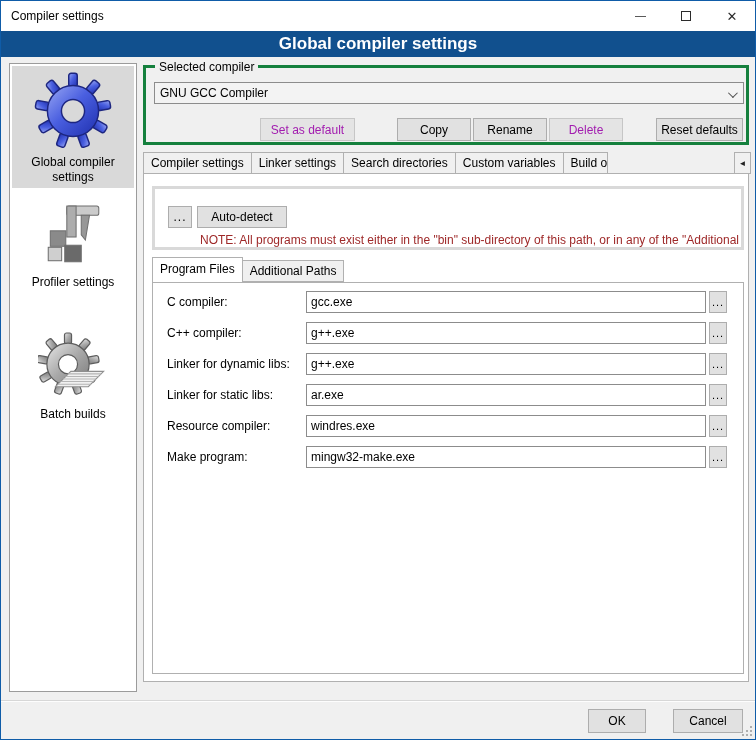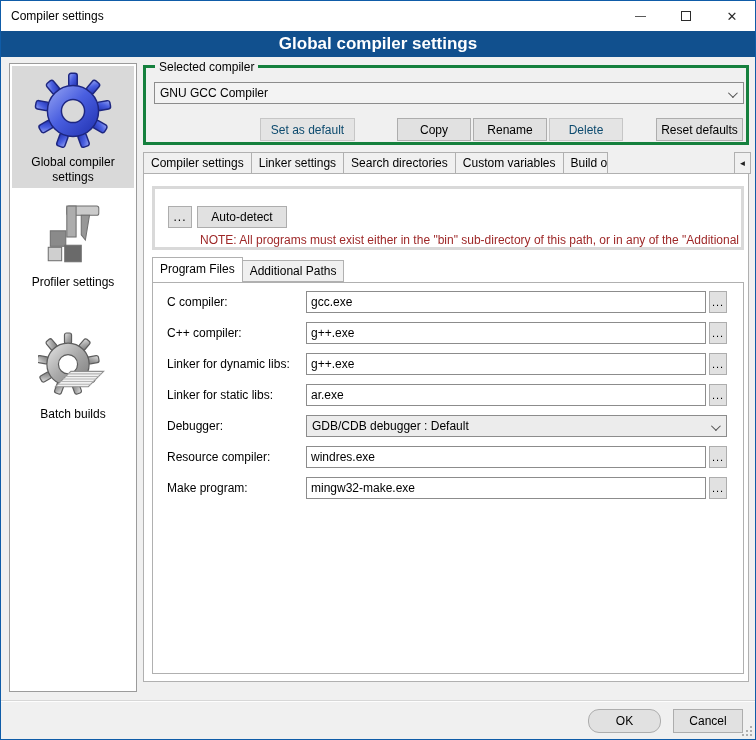--- a/index.html
+++ b/index.html
@@ -35,21 +35,21 @@
   .groupbox{position:absolute;border:3px solid #15803d;text-align:right;}
   .groupbox>.gb-label{position:absolute;top:-8px;left:9px;padding:0 4px;background:#f0f0f0;line-height:14px;}
   .groupbox.on-white>.gb-label{background:#fff;}
   
   .group-compiler{left:142px;top:64px;width:606px;height:80px;}
   .combo{position:relative;background:#f3f3f3;border:1px solid #8c8c8c;height:22px;display:flex;align-items:center;padding:0 22px 0 5px;cursor:default;}
   .combo .chev{position:absolute;right:8px;top:8px;width:7px;height:7px;border-right:1.4px solid #505050;border-bottom:1.4px solid #505050;transform:rotate(45deg) translateY(-2px);}
   .main-combo{position:absolute;left:8px;top:14px;width:590px;}
   .btn{background:#e1e1e1;border:1px solid #adadad;font-family:"Liberation Sans",sans-serif;font-size:12px;
     display:flex;align-items:center;justify-content:center;cursor:default;}
-  .btn.disabled{color:#0c4a6e;border-color:#c6c6c6;background:#e4e4e4;}
+  .btn.disabled{color:#a21caf;border-color:#c6c6c6;background:#e4e4e4;}
   .cmp-btn{position:absolute;top:50px;height:23px;}
   .b-setdef{left:114px;width:95px;}
   .b-copy{left:251px;width:74px;}
   .b-rename{left:327px;width:74px;}
   .b-delete{left:403px;width:74px;}
   .b-reset{left:510px;width:87px;}
   
   .tabrow{position:absolute;left:142px;top:150px;width:608px;height:23px;display:flex;align-items:flex-end;}
   .tab{height:22px;line-height:21px;padding:0 7px;background:#f0f0f0;border:1px solid #b0b0b0;border-left:none;white-space:nowrap;cursor:default;}
   .tab:first-child{border-left:1px solid #b0b0b0;}
@@ -70,21 +70,21 @@
   
   .subtabrow{position:absolute;left:8px;top:86px;display:flex;align-items:flex-end;z-index:2;}
   .subpanel{position:absolute;left:8px;top:108px;width:592px;height:392px;background:#fff;border:1px solid #b0b0b0;padding:8px 0 0 0;}
   .field-row{display:flex;align-items:center;height:22px;margin:0 0 9px 14px;}
   .field-row .flabel{width:139px;}
   .field-row input.textinput{width:400px;height:22px;border:1px solid #8c8c8c;background:#fff;padding:0 4px;font-family:"Liberation Sans",sans-serif;font-size:12px;color:#000;}
   .field-row .browse{width:18px;height:22px;margin-left:3px;font-size:11px;letter-spacing:1px;}
   .field-row .combo{width:421px;background:#ececec;}
   
   .divider{position:absolute;left:0;top:699px;width:756px;height:2px;border-top:1px solid #d7d7d7;border-bottom:1px solid #fdfdfd;}
-  .ok-btn{position:absolute;left:587px;top:708px;width:73px;height:24px;border-radius:11px;}
+  .ok-btn{position:absolute;left:587px;top:708px;width:58px;height:24px;}
   .cancel-btn{position:absolute;left:672px;top:708px;width:70px;height:24px;}
   .grip{position:absolute;right:3px;bottom:3px;width:12px;height:12px;}
   .grip i{position:absolute;right:0;bottom:0;width:2px;height:2px;background:#aeaeae;
     box-shadow:0 0 #aeaeae,-4px 0 #aeaeae,-8px 0 #aeaeae,0 -4px #aeaeae,-4px -4px #aeaeae,0 -8px #aeaeae;}
 </style>
 </head>
 <body>
 
 <div class="window">
 
@@ -242,27 +242,20 @@
           <span class="flabel">Linker for dynamic libs:</span>
           <input class="textinput" type="text" value="g++.exe" style="">
           <div class="btn browse">...</div>
         </div>
         <div class="field-row">
           <span class="flabel">Linker for static libs:</span>
           <input class="textinput" type="text" value="ar.exe" style="">
           <div class="btn browse">...</div>
         </div>
         <div class="field-row">
-          <span class="flabel">Debugger:</span>
-          <div class="combo">
-            <span>GDB/CDB debugger : Default</span>
-            <span class="chev"></span>
-          </div>
-        </div>
-        <div class="field-row">
           <span class="flabel">Resource compiler:</span>
           <input class="textinput" type="text" value="windres.exe" style="">
           <div class="btn browse">...</div>
         </div>
         <div class="field-row">
           <span class="flabel">Make program:</span>
           <input class="textinput" type="text" value="mingw32-make.exe" style="">
           <div class="btn browse">...</div>
         </div>
       </div>

